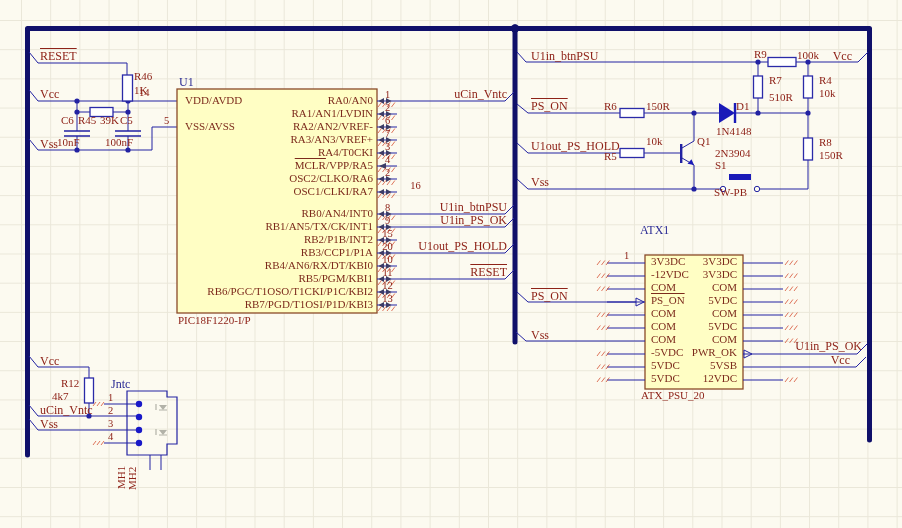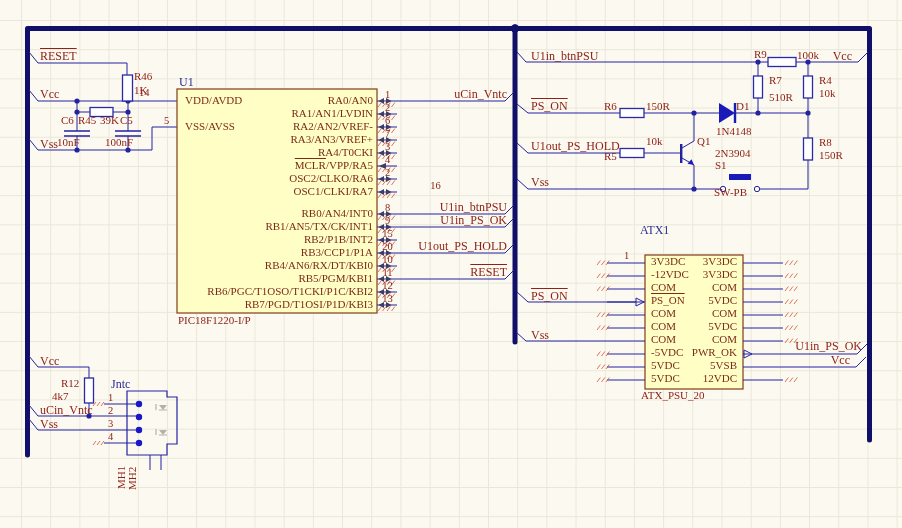--- a/index.html
+++ b/index.html
@@ -328,21 +328,21 @@
     <span class="lbl pn" style="left: 377px; top: 115px; width: 21px; text-align: center;">6</span>
     <span class="lbl sm" style="right: 529px; top: 121px; color: rgb(124, 42, 28);">RA2/AN2/VREF-</span>
     <span class="lbl pn" style="left: 377px; top: 128px; width: 21px; text-align: center;">7</span>
     <span class="lbl sm" style="right: 529px; top: 134px; color: rgb(124, 42, 28);">RA3/AN3/VREF+</span>
     <span class="lbl pn" style="left: 377px; top: 141px; width: 21px; text-align: center;">3</span>
     <span class="lbl sm" style="right: 529px; top: 147px; color: rgb(124, 42, 28);">RA4/T0CKI</span>
     <span class="lbl pn" style="left: 377px; top: 154px; width: 21px; text-align: center;">4</span>
     <span class="lbl sm" style="right: 529px; top: 160px; color: rgb(124, 42, 28);"><span class="ov">MCLR</span><span>/VPP/RA5</span></span>
     <span class="lbl pn" style="left: 377px; top: 167px; width: 21px; text-align: center;">2</span>
     <span class="lbl sm" style="right: 529px; top: 173px; color: rgb(124, 42, 28);">OSC2/CLKO/RA6</span>
-    <span class="lbl pn" style="left: 377px; top: 180px; width: 21px; text-align: center; padding-left: 48px;">16</span>
+    <span class="lbl pn" style="left: 357px; top: 180px; width: 21px; text-align: center; padding-left: 48px;">16</span>
     <span class="lbl sm" style="right: 529px; top: 186px; color: rgb(124, 42, 28);">OSC1/CLKI/RA7</span>
     <span class="lbl pn" style="left: 377px; top: 202px; width: 21px; text-align: center;">8</span>
     <span class="lbl sm" style="right: 529px; top: 208px; color: rgb(124, 42, 28);">RB0/AN4/INT0</span>
     <span class="lbl " style="right: 395px; top: 201px;">U1in_btnPSU</span>
     <span class="lbl pn" style="left: 377px; top: 215px; width: 21px; text-align: center;">9</span>
     <span class="lbl sm" style="right: 529px; top: 221px; color: rgb(124, 42, 28);">RB1/AN5/TX/CK/INT1</span>
     <span class="lbl " style="right: 395px; top: 214px;">U1in_PS_OK</span>
     <span class="lbl pn" style="left: 377px; top: 228px; width: 21px; text-align: center;">15</span>
     <span class="lbl sm" style="right: 529px; top: 234px; color: rgb(124, 42, 28);">RB2/P1B/INT2</span>
     <span class="lbl pn" style="left: 377px; top: 241px; width: 21px; text-align: center;">20</span>

